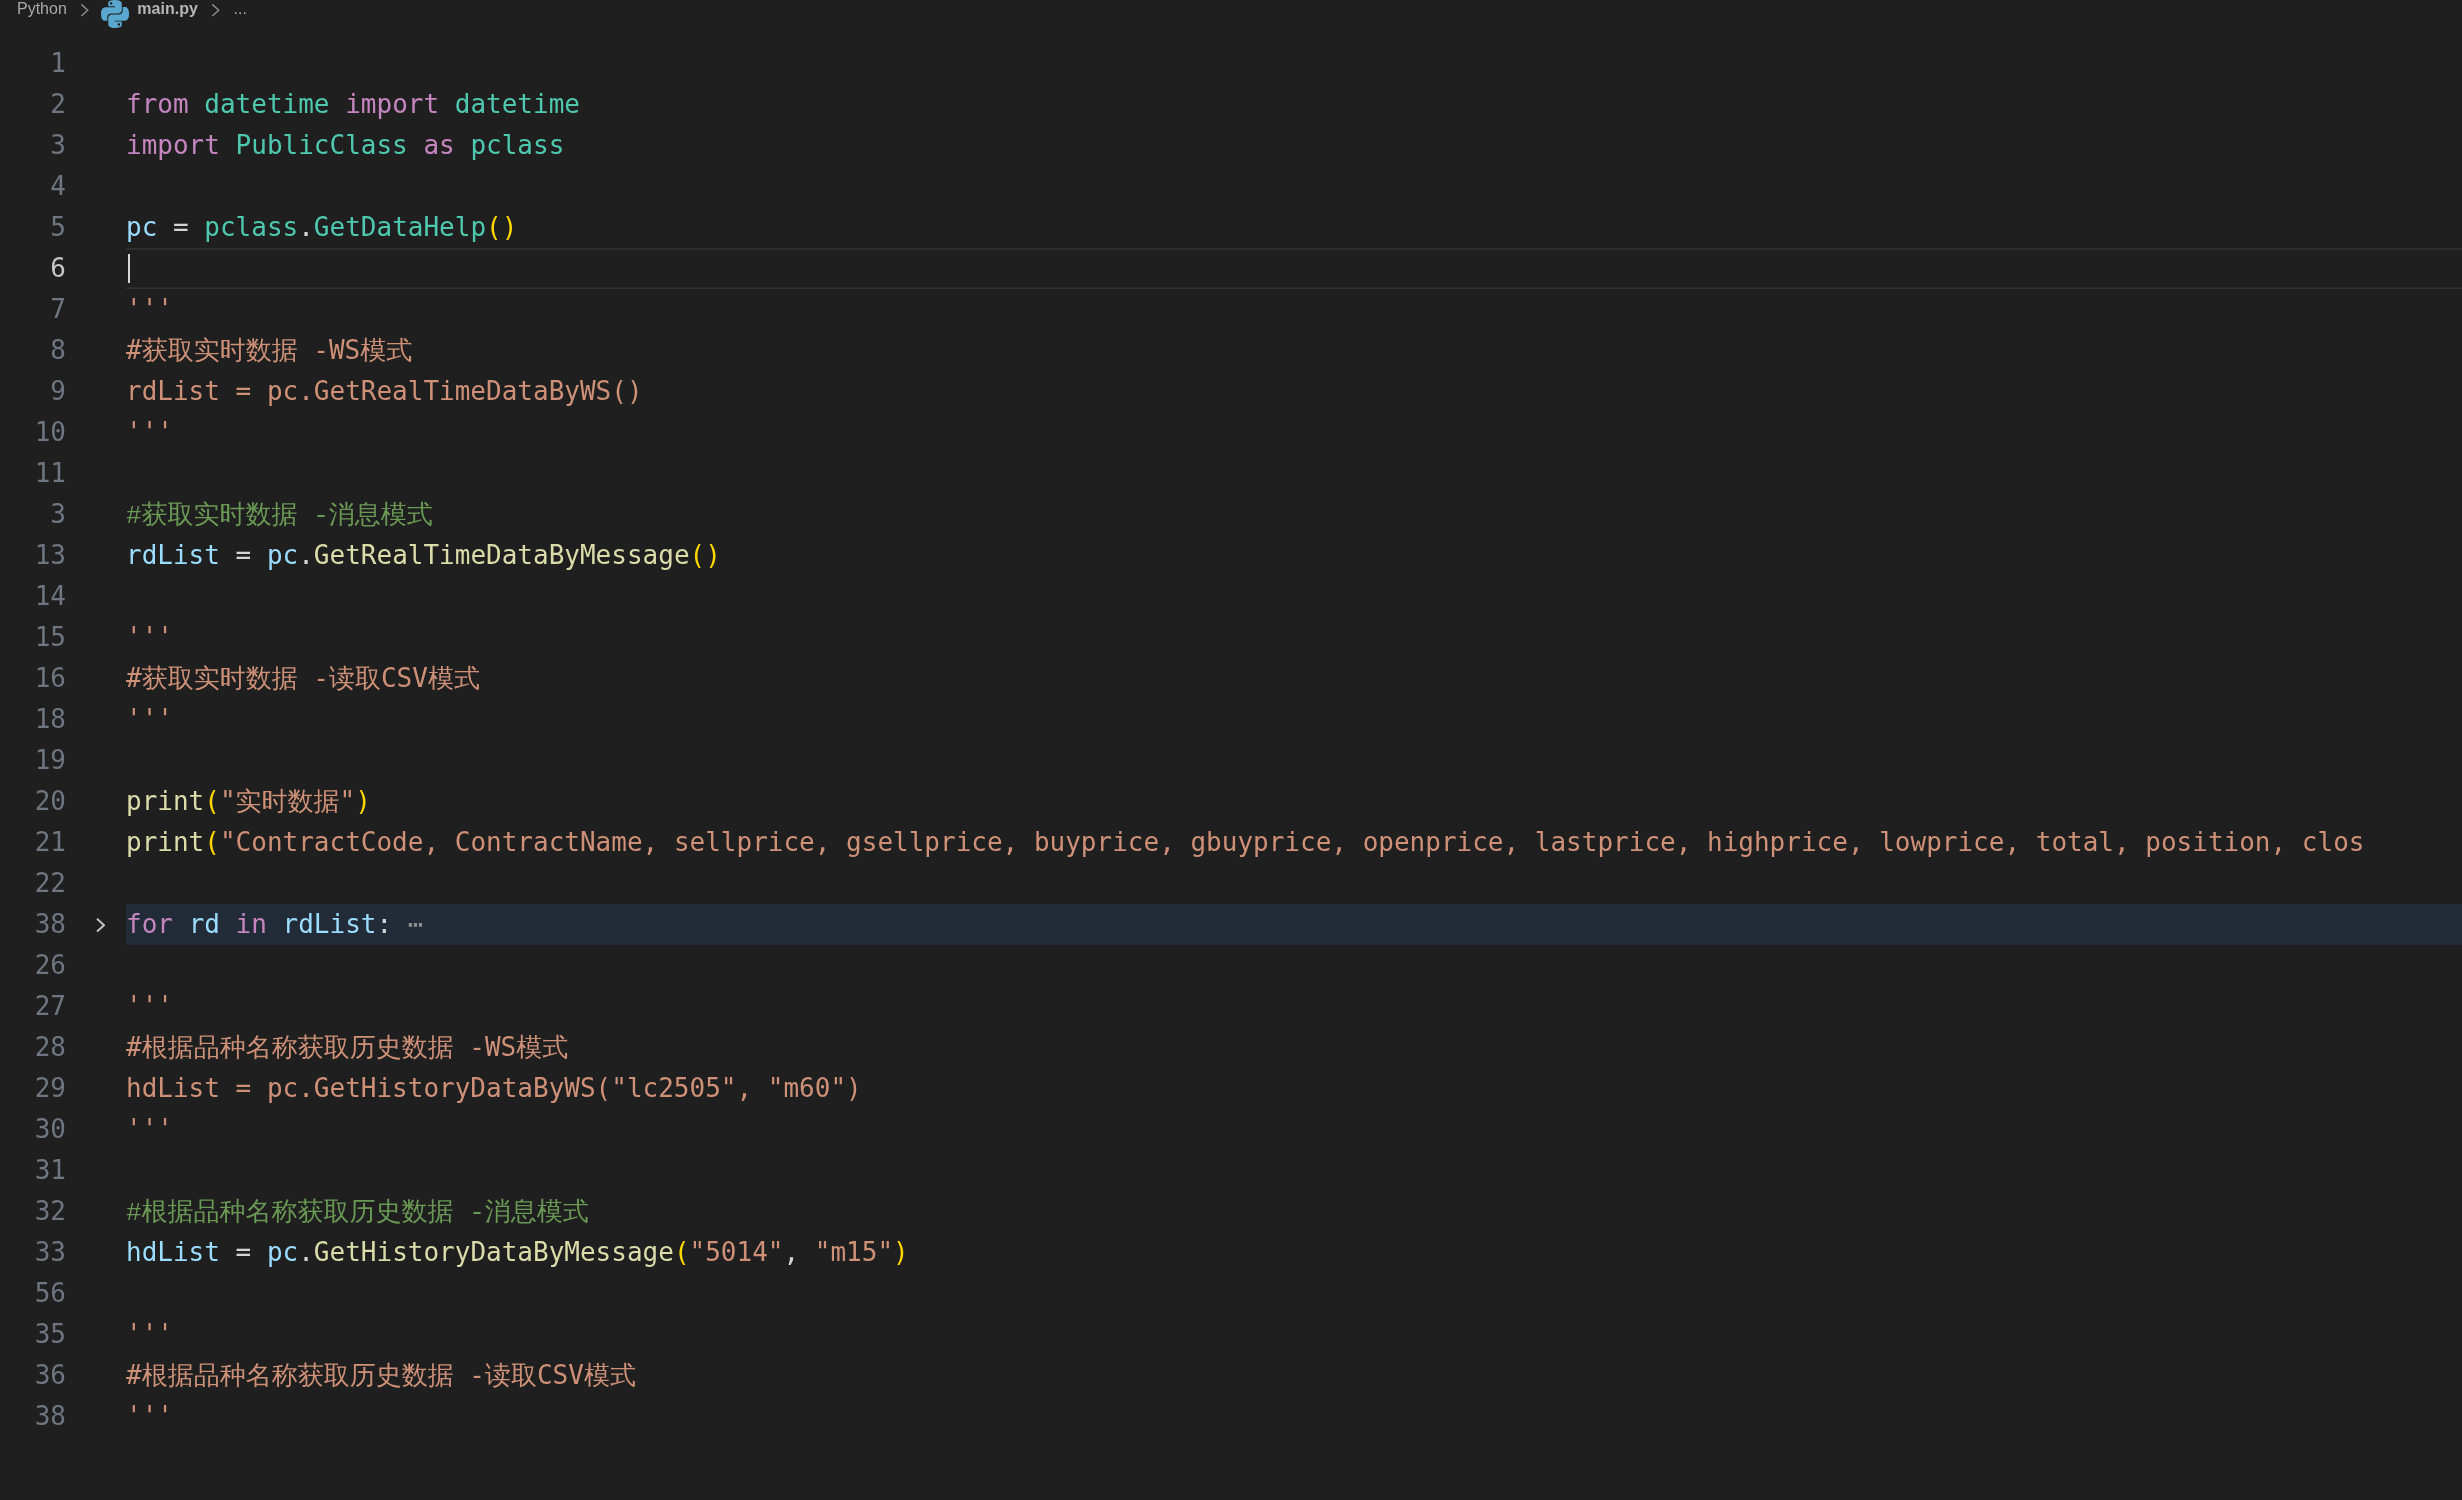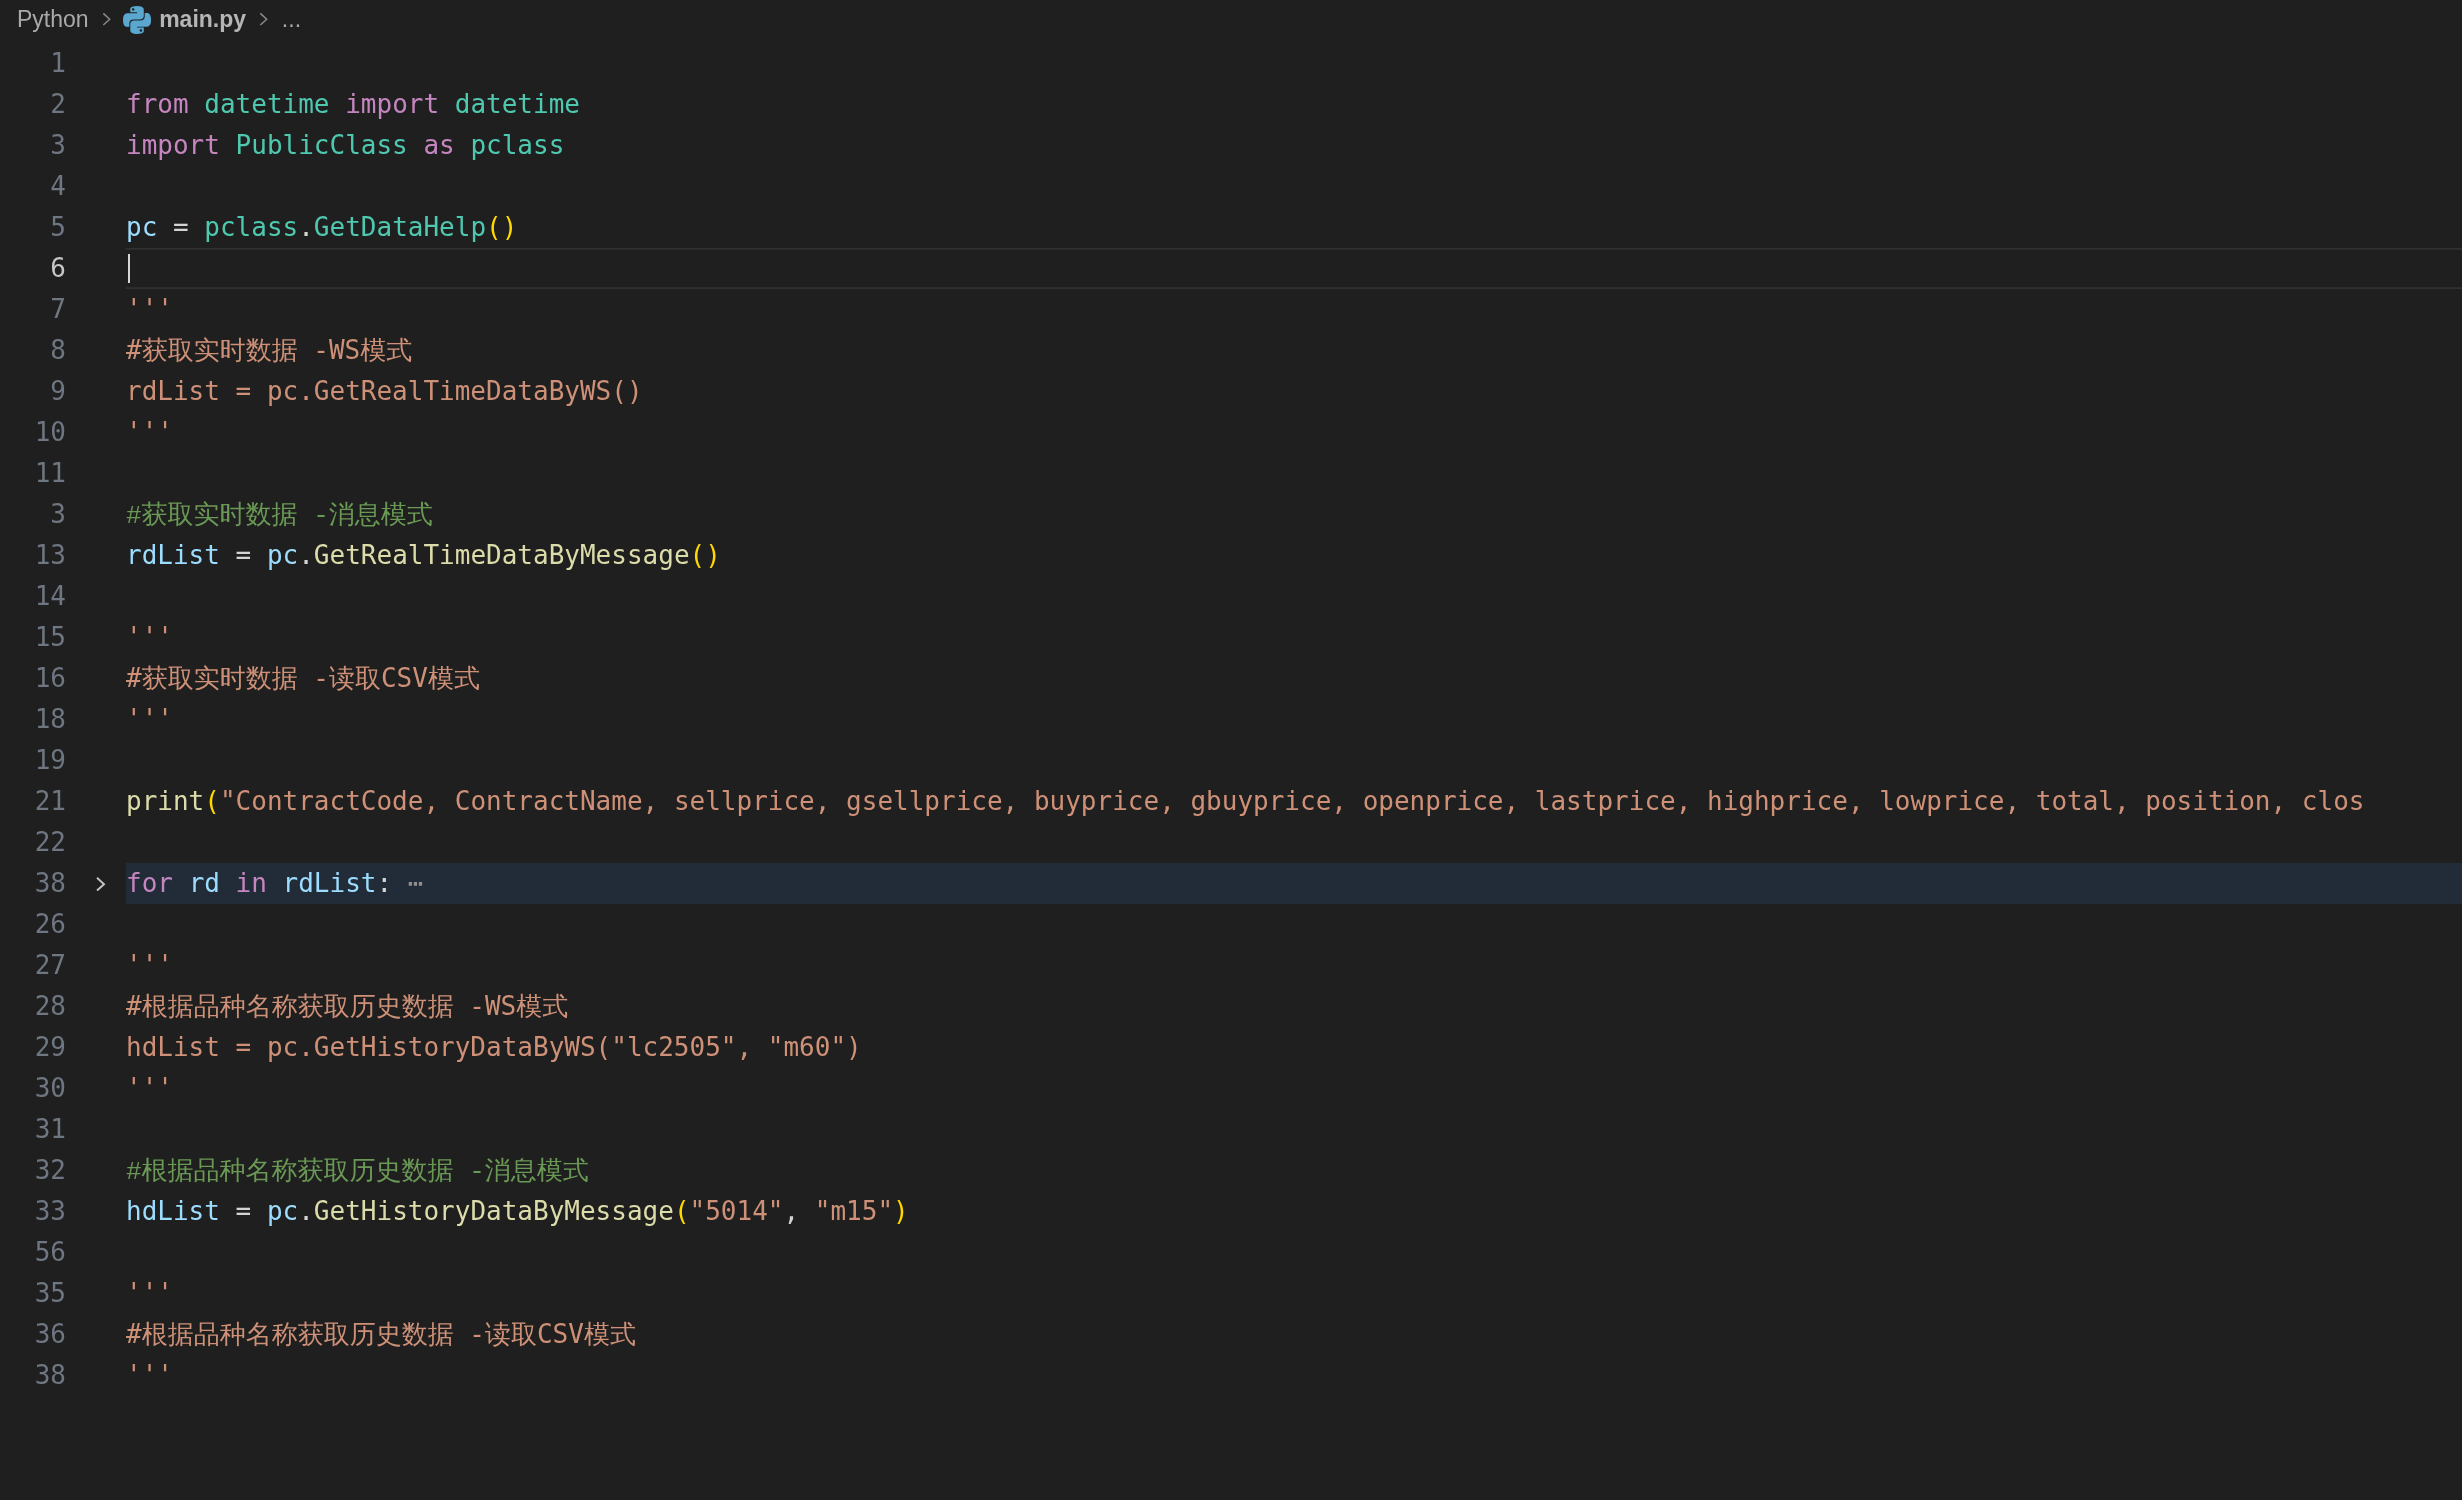--- a/index.html
+++ b/index.html
@@ -4,24 +4,24 @@
 <style>
   html,body{
     margin:0;padding:0;
     width:2462px;height:1500px;
     background:#1f1f1f;
     overflow:hidden;
   }
   
   .breadcrumb{
     height:39px;
-    display:flex;align-items:center;
+    display:flex;align-items:flex-start;
     padding-left:13.6px;
     font-family:"Liberation Sans",sans-serif;
-    font-size:23px;
+    font-size:16px;
     color:#a9a9a9;
   }
   .bc-item{margin:0 3.4px;cursor:pointer;}
   .bc-item.file{color:#b5b5b5;font-weight:bold;}
   .bc-sep{margin:0 6px;display:inline-flex;align-items:center;}
   .bc-icon{display:inline-flex;align-items:center;margin:0 5.1px 0 1.7px;}
   .bc-icon svg{width:28px;height:28px;}
   
   .code{
     font-family:"DejaVu Sans Mono",monospace;
@@ -100,20 +100,21 @@
     <div class="row"><span class="lnum">9</span><span class="deco"></span><span class="content"><span class="tk-str">rdList = pc.GetRealTimeDataByWS()</span></span></div>
     <div class="row"><span class="lnum">10</span><span class="deco"></span><span class="content"><span class="tk-str">'''</span></span></div>
     <div class="row"><span class="lnum">11</span><span class="deco"></span><span class="content"></span></div>
     <div class="row"><span class="lnum">3</span><span class="deco"></span><span class="content"><span class="tk-cmt">#获取实时数据 -消息模式</span></span></div>
     <div class="row"><span class="lnum">13</span><span class="deco"></span><span class="content"><span class="tk-var">rdList</span><span class="tk-pl"> </span><span class="tk-op">=</span><span class="tk-pl"> </span><span class="tk-var">pc</span><span class="tk-op">.</span><span class="tk-fn">GetRealTimeDataByMessage</span><span class="tk-b1">()</span></span></div>
     <div class="row"><span class="lnum">14</span><span class="deco"></span><span class="content"></span></div>
     <div class="row"><span class="lnum">15</span><span class="deco"></span><span class="content"><span class="tk-str">'''</span></span></div>
     <div class="row"><span class="lnum">16</span><span class="deco"></span><span class="content"><span class="tk-str">#获取实时数据 -读取CSV模式</span></span></div>
     <div class="row"><span class="lnum">18</span><span class="deco"></span><span class="content"><span class="tk-str">'''</span></span></div>
     <div class="row"><span class="lnum">19</span><span class="deco"></span><span class="content"></span></div>
+    <div class="row"><span class="lnum">20</span><span class="deco"></span><span class="content"><span class="tk-fn">print</span><span class="tk-b1">(</span><span class="tk-str">"实时数据"</span><span class="tk-b1">)</span></span></div>
     <div class="row"><span class="lnum">21</span><span class="deco"></span><span class="content"><span class="tk-fn">print</span><span class="tk-b1">(</span><span class="tk-str">"ContractCode, ContractName, sellprice, gsellprice, buyprice, gbuyprice, openprice, lastprice, highprice, lowprice, total, position, clos</span></span></div>
     <div class="row"><span class="lnum">22</span><span class="deco"></span><span class="content"></span></div>
     <div class="row fold-hl"><span class="lnum">38</span><span class="deco"><span class="chev"><svg width="20.4" height="20.4" viewBox="0 0 16 16" fill="none" stroke="#c5c5c5" stroke-width="1.5">
             <path d="M5.5 3l5.5 5-5.5 5"></path>
           </svg></span></span><span class="content"><span class="tk-kw">for</span><span class="tk-pl"> </span><span class="tk-var">rd</span><span class="tk-pl"> </span><span class="tk-kw">in</span><span class="tk-pl"> </span><span class="tk-var">rdList</span><span class="tk-op">:</span><span class="tk-pl"> </span><span class="tk-fold">⋯</span></span></div>
     <div class="row"><span class="lnum">26</span><span class="deco"></span><span class="content"></span></div>
     <div class="row"><span class="lnum">27</span><span class="deco"></span><span class="content"><span class="tk-str">'''</span></span></div>
     <div class="row"><span class="lnum">28</span><span class="deco"></span><span class="content"><span class="tk-str">#根据品种名称获取历史数据 -WS模式</span></span></div>
     <div class="row"><span class="lnum">29</span><span class="deco"></span><span class="content"><span class="tk-str">hdList = pc.GetHistoryDataByWS("lc2505", "m60")</span></span></div>
     <div class="row"><span class="lnum">30</span><span class="deco"></span><span class="content"><span class="tk-str">'''</span></span></div>

